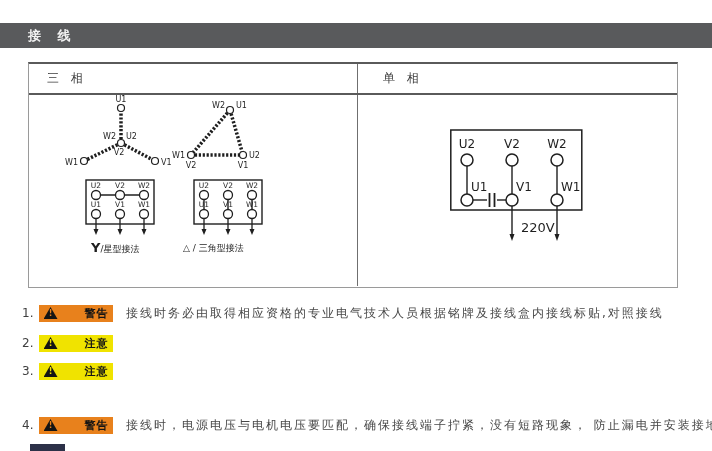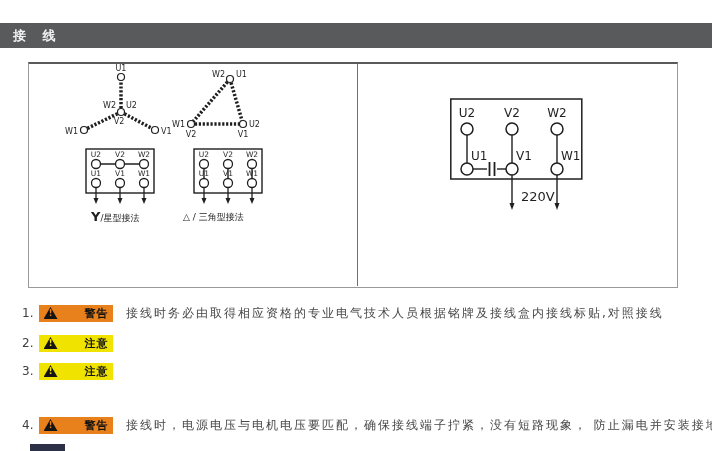--- a/index.html
+++ b/index.html
@@ -4,21 +4,21 @@
 <style>
   html,body { margin:0; padding:0; background:#fff; }
   .page {
     position:relative; width:712px; height:451px; background:#ffffff;
     font-family:"DejaVu Sans","Liberation Sans",sans-serif; overflow:hidden;
   }
   
   .title-bar {
     position:absolute; left:0; top:23px; width:712px; height:25px;
     background:#595a5c; color:#f2f2f2; font-size:13px; font-weight:bold;
-    line-height:25px; padding-left:13px; letter-spacing:6px; box-sizing:border-box;
+    line-height:25px; padding-left:28px; letter-spacing:6px; box-sizing:border-box;
   }
   
   .wiring-table {
     position:absolute; left:28px; top:62px; width:650px; height:226px;
     border:1px solid #9a9a9a; border-top:2px solid #5a5a5a; box-sizing:border-box;
   }
   .tbl-header { position:relative; height:29px; border-bottom:2px solid #5a5a5a; }
   .tbl-divider { position:absolute; left:328px; top:0; width:1px; height:222px; background:#6f6f6f; }
   .hdr-left  { position:absolute; left:18px; top:0; line-height:29px; font-size:12px; color:#3c3c3c; letter-spacing:4px; }
   .hdr-right { position:absolute; left:354px; top:0; line-height:29px; font-size:12px; color:#3c3c3c; letter-spacing:4px; }
@@ -53,20 +53,24 @@
 </style>
 </head>
 <body>
 
 <div class="page">
 
   <div class="title-bar">接 线</div>
 
   <div class="wiring-table">
     <div class="tbl-divider"></div>
+    <div class="tbl-header">
+      <span class="hdr-left">三 相</span>
+      <span class="hdr-right">单 相</span>
+    </div>
     <div class="tbl-body">
 
       <svg class="svg-left" width="328" height="193" viewBox="0 0 328 193">
 
         <g stroke="#1f1f1f" fill="none">
           <line x1="92" y1="48" x2="92" y2="13" stroke-width="3.5" stroke-dasharray="2.2 1.7"></line>
           <line x1="92" y1="48" x2="55" y2="66" stroke-width="3.5" stroke-dasharray="2.2 1.7"></line>
           <line x1="92" y1="48" x2="126" y2="66" stroke-width="3.5" stroke-dasharray="2.2 1.7"></line>
           <circle cx="92" cy="13" r="3.5" fill="#fff" stroke-width="1.2"></circle>
           <circle cx="92" cy="48" r="3.5" fill="#fff" stroke-width="1.2"></circle>

